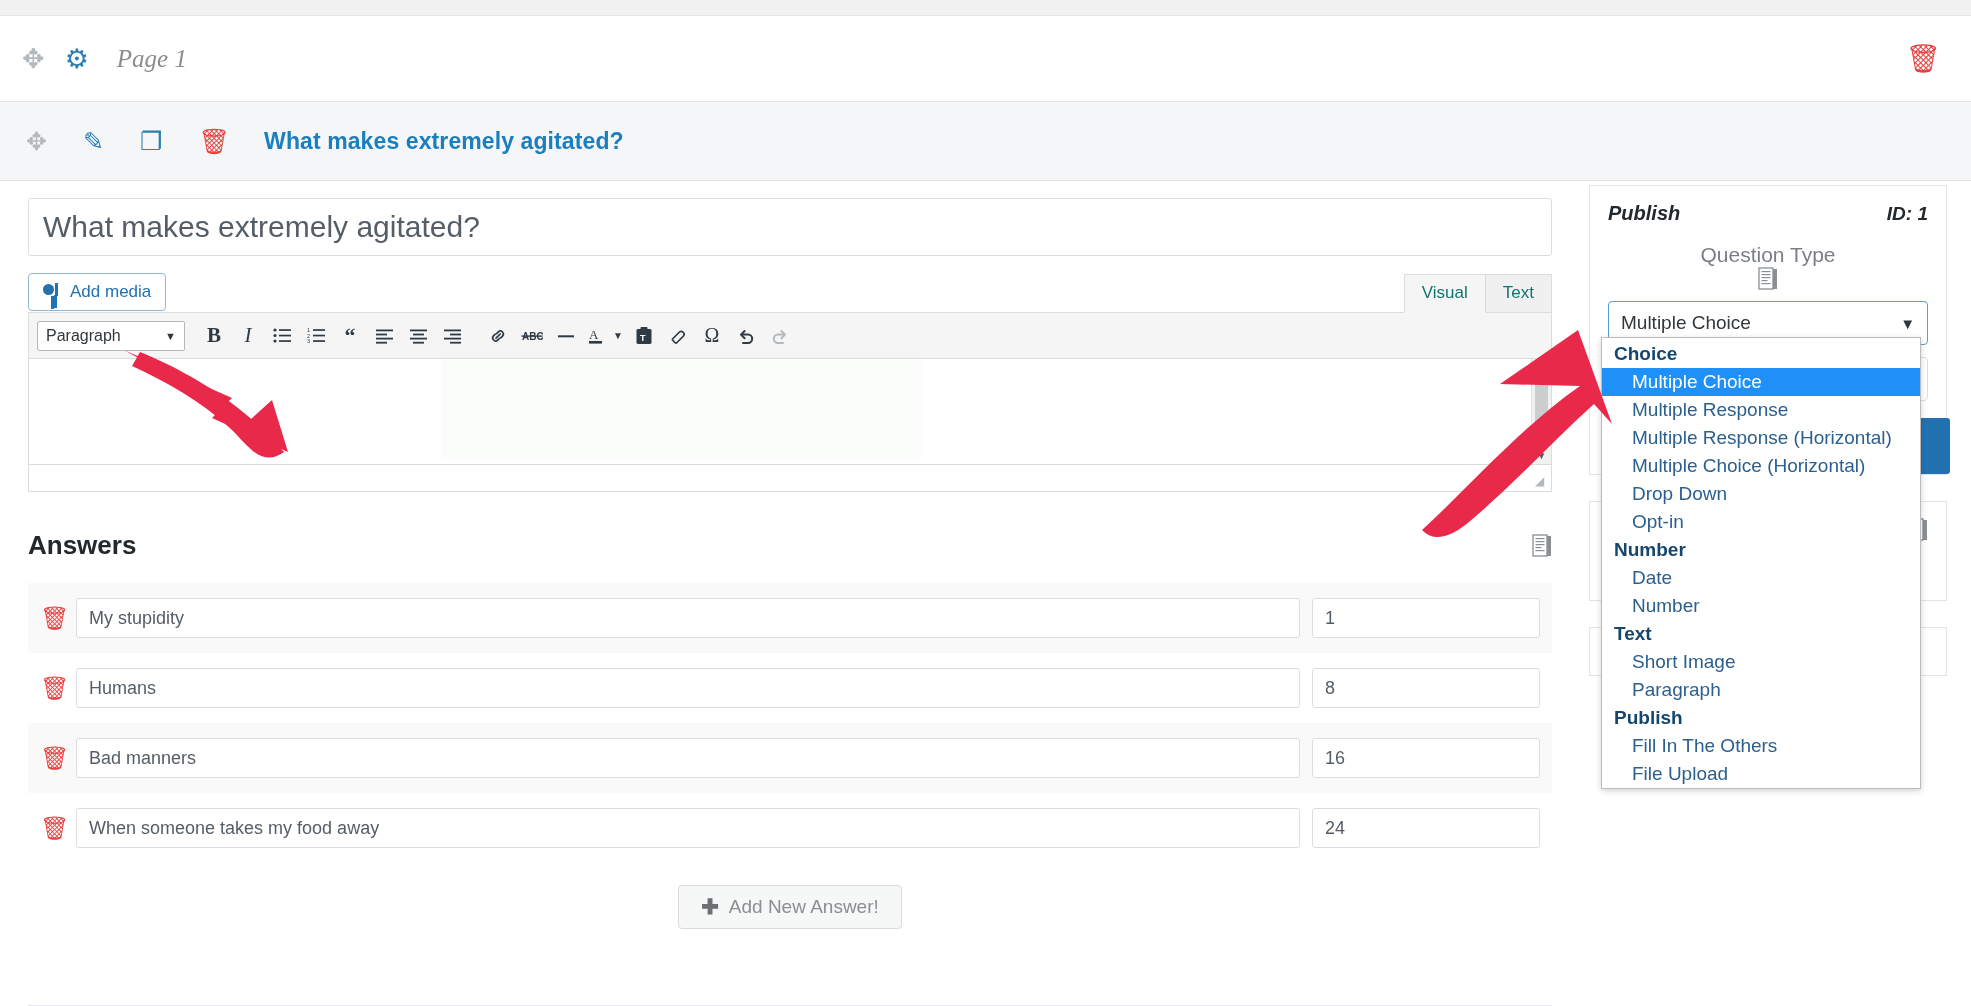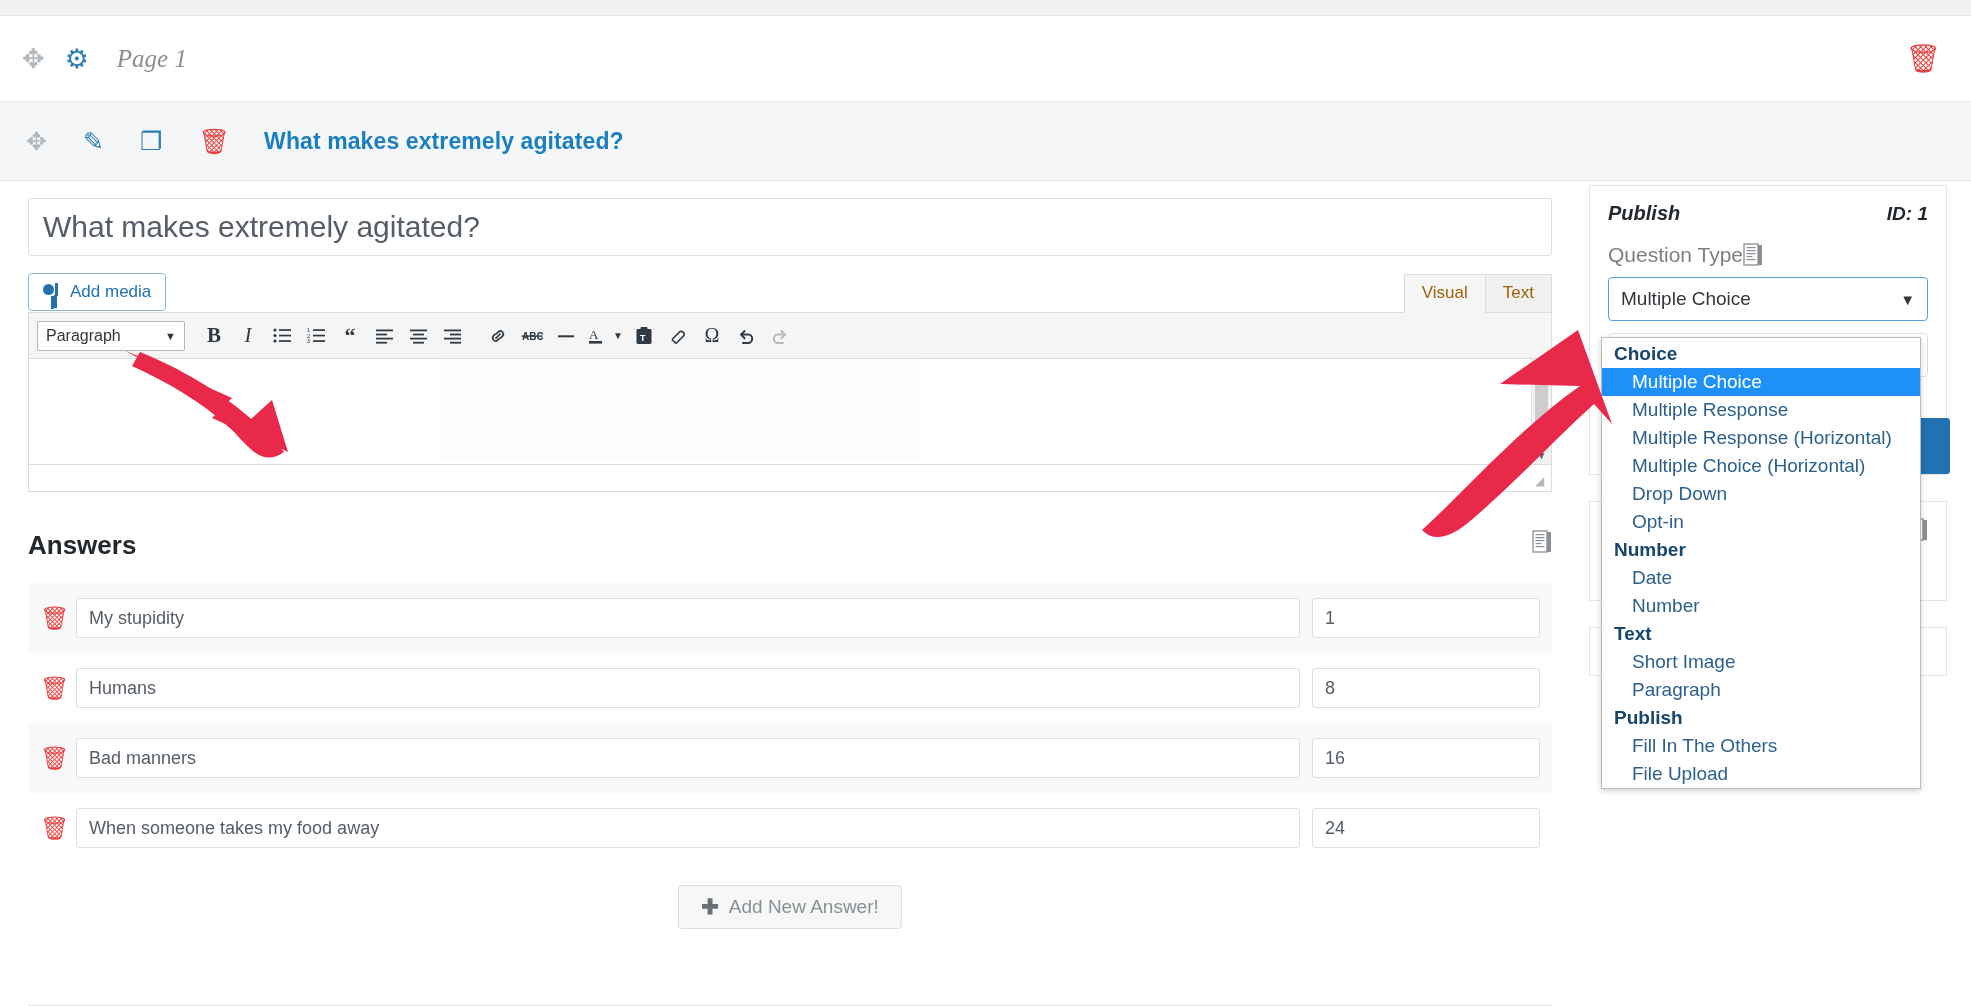--- a/index.html
+++ b/index.html
@@ -118,21 +118,21 @@
     content:""; position:absolute; left:12px; top:0;
     width:3px;height:13px;background:#2271b1;
     box-shadow: -1px 12px 0 0 #2271b1, -4px 13px 0 0 #2271b1;
   }
 
   .ed-tabs {
     position: absolute; right: 0; bottom: -1px;
     display: flex; align-items: flex-end;
   }
   .ed-tab {
-    font-size: 17px; color: #a16207;
+    font-size: 17px; color: #0f766e;
     padding: 8px 17px 9px 17px;
     border: 1px solid #dcdcde;
     background: #f0f0f1;
     cursor: pointer; margin-left: -1px;
     font-family: "Liberation Sans", sans-serif;
   }
   .ed-tab.active {
     background: #f5f5f5; border-bottom-color: #f5f5f5;
     position: relative; z-index: 2;
   }
@@ -197,21 +197,21 @@
   }
   .ed-resize {
     position: absolute; right: 4px; bottom: 3px;
     width: 12px; height: 12px; cursor: nwse-resize;
     color: #b4b9be; font-size: 12px; line-height: 10px;
   }
 
   
   .answers-head {
     margin-top: 38px;
-    display: flex; align-items: flex-start; justify-content: space-between;
+    display: flex; align-items: center; justify-content: space-between;
     width: 1524px;
   }
   .answers-title {
     font-size: 26px; font-weight: 700; color: #23282d;
   }
   .panel-icn {
     width: 20px; height: 24px; display:inline-block; position: relative;
   }
   .panel-icn svg { display: block; }
 
@@ -269,21 +269,21 @@
     margin-bottom: 26px; padding: 16px 18px 20px 18px;
     position: relative;
   }
   .side-box-head {
     display: flex; align-items: center; justify-content: space-between; font-style: italic;
   }
   .side-title { font-size: 20px; font-weight: 700; color: #23282d; }
   .side-id { font-size: 19px; font-weight: 700; color: #23282d; }
   .side-sub {
     margin-top: 18px;
-    display: flex; align-items: center; justify-content: flex-start;
+    display: flex; align-items: center; justify-content: flex-start; flex-direction: column;
   }
   .side-sub-label { font-size: 21px; color: #7b7f85; }
 
   .qtype-select {
     margin-top: 10px;
     height: 44px; width: 100%;
     border: 1px solid #5b9dd9; border-radius: 4px;
     background: #ffffff; color: #32373c;
     font-size: 19px; padding: 0 12px;
     display: flex; align-items: center; justify-content: space-between;

